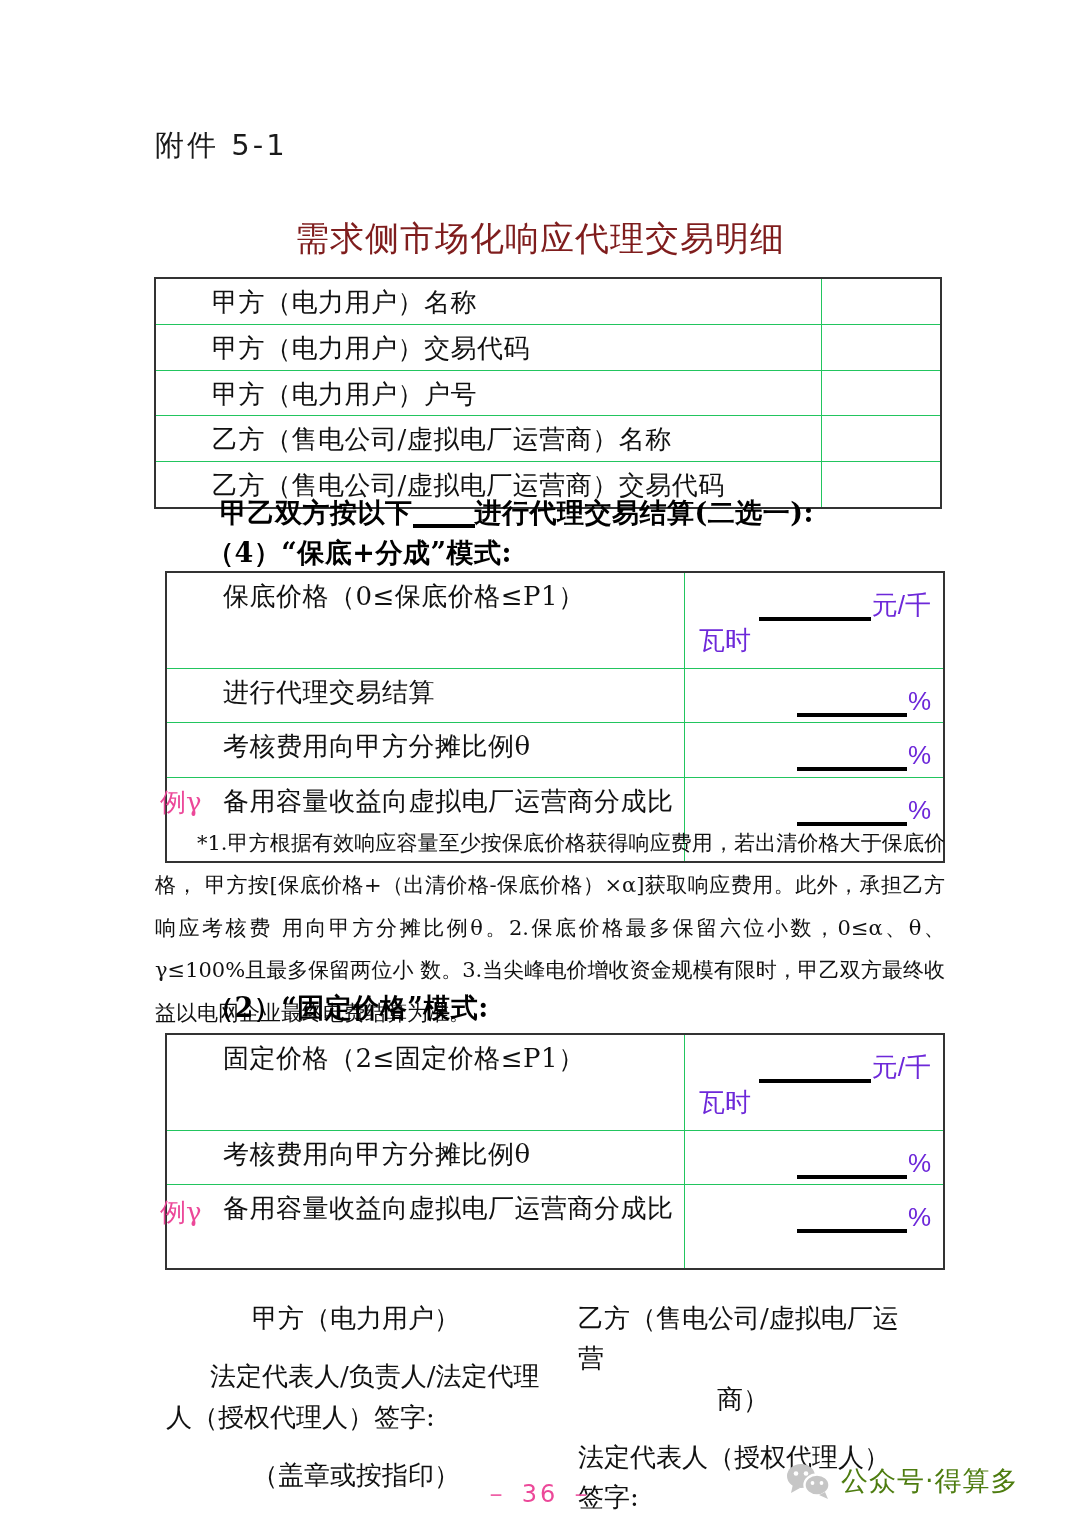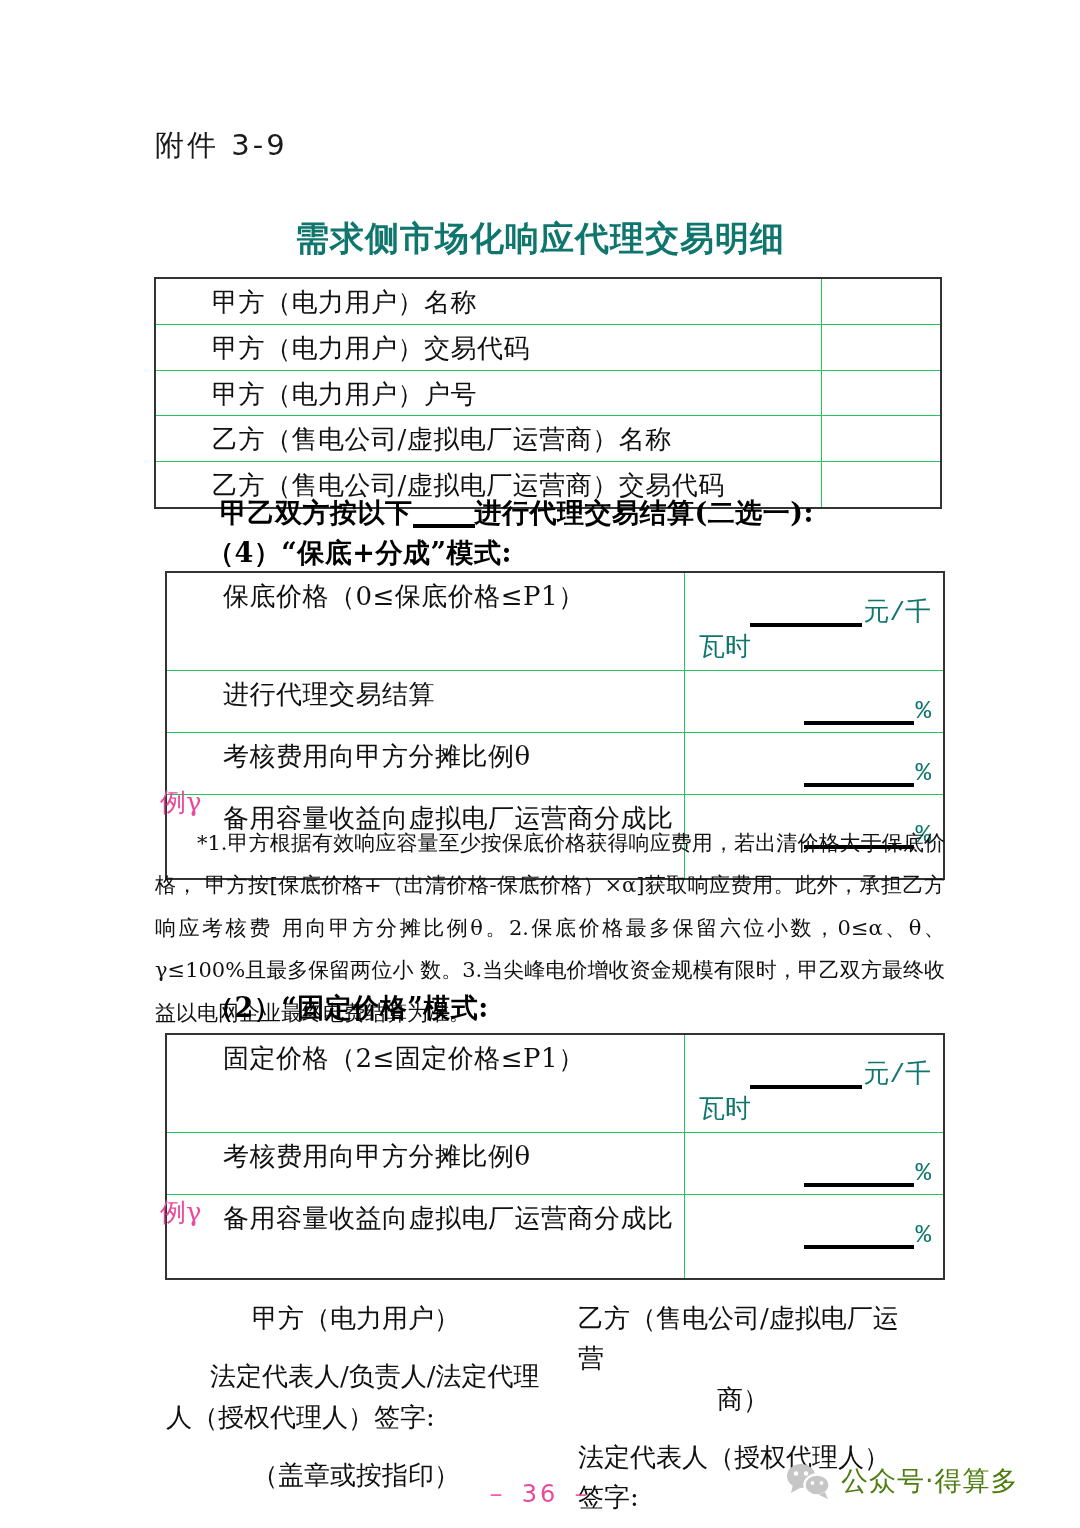--- a/index.html
+++ b/index.html
@@ -35,24 +35,24 @@
   }
 
   
   .doc-title {
     position: absolute;
     left: 0;
     right: 0;
     top: 216px;
     text-align: center;
     font-size: 34px;
-    font-weight: bold;
+    font-weight: normal;
     letter-spacing: 1px;
     font-family: "DejaVu Serif", "Liberation Serif", serif;
-    color: #0f766e;
+    color: #7f1d1d;
   }
 
   
   .tbl {
     position: absolute;
     border-collapse: collapse;
     table-layout: fixed;
     border: 2px solid #333;
   }
   .tbl td {
@@ -82,25 +82,25 @@
   #table-floor td.val { width: 258px; }
 
   
   #table-fixed { left: 165px; top: 1033px; width: 777px; }
   #table-fixed td.lbl { width: 517px; }
   #table-fixed td.val { width: 258px; }
 
   
   .val-inner {
     font-size: 26px;
-    font-family: Liberation Mono, monospace;
+    font-family: Liberation Sans, sans-serif;
     line-height: 1.28;
-    padding: 24px 12px 4px 10px;
+    padding: 16px 12px 4px 10px;
     text-align: right;
-    color: #0f766e;
+    color: #6d28d9;
     white-space: nowrap;
   }
   .blank-rule {
     display: inline-block;
     width: 112px;
     border-bottom: 4px solid #000;
     vertical-align: -7px;
     margin-right: 1px;
   }
   .blank-rule.short {
@@ -194,21 +194,21 @@
     letter-spacing: 1px;
     white-space: nowrap;
   }
   .wechat-icon { width: 46px; height: 38px; display: block; }
 </style>
 </head>
 <body>
 
 <div class="page">
 
-  <div class="attach-label">附件 3-9</div>
+  <div class="attach-label">附件 5-1</div>
 
   <div class="doc-title">需求侧市场化响应代理交易明细</div>
 
   <table class="tbl" id="table-party">
     <tbody>
       <tr>
         <td class="lbl">
           <div class="cell-label">甲方（电力用户）名称</div>
         </td>
         <td class="val">

